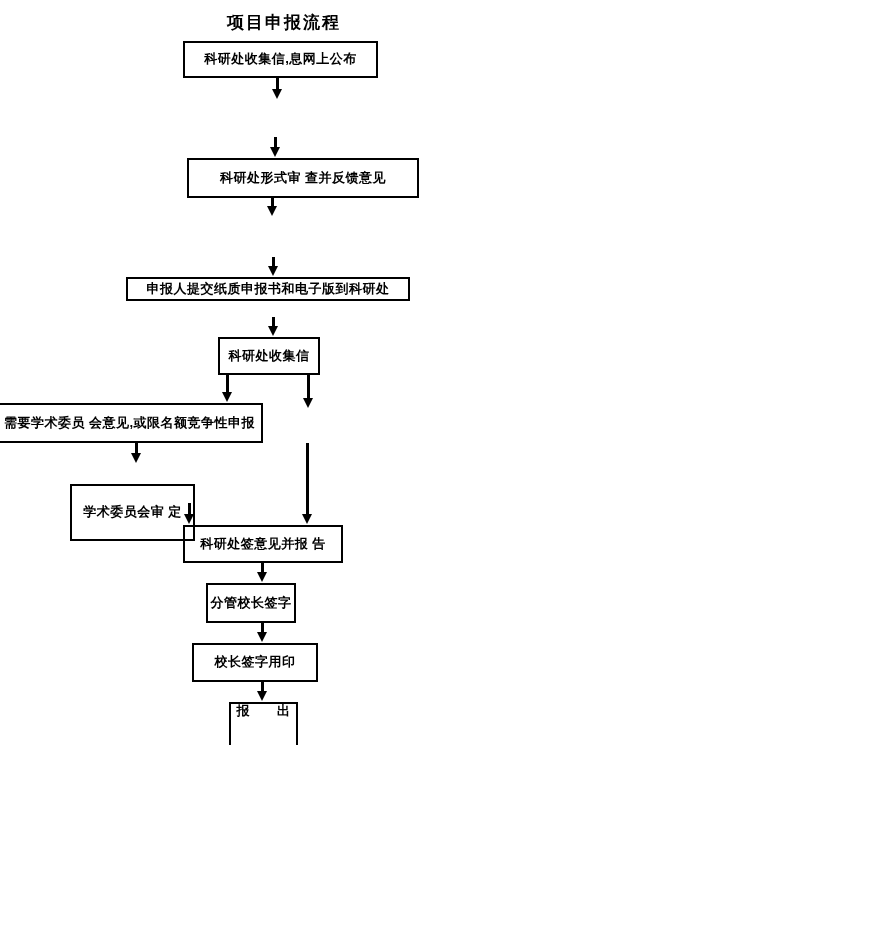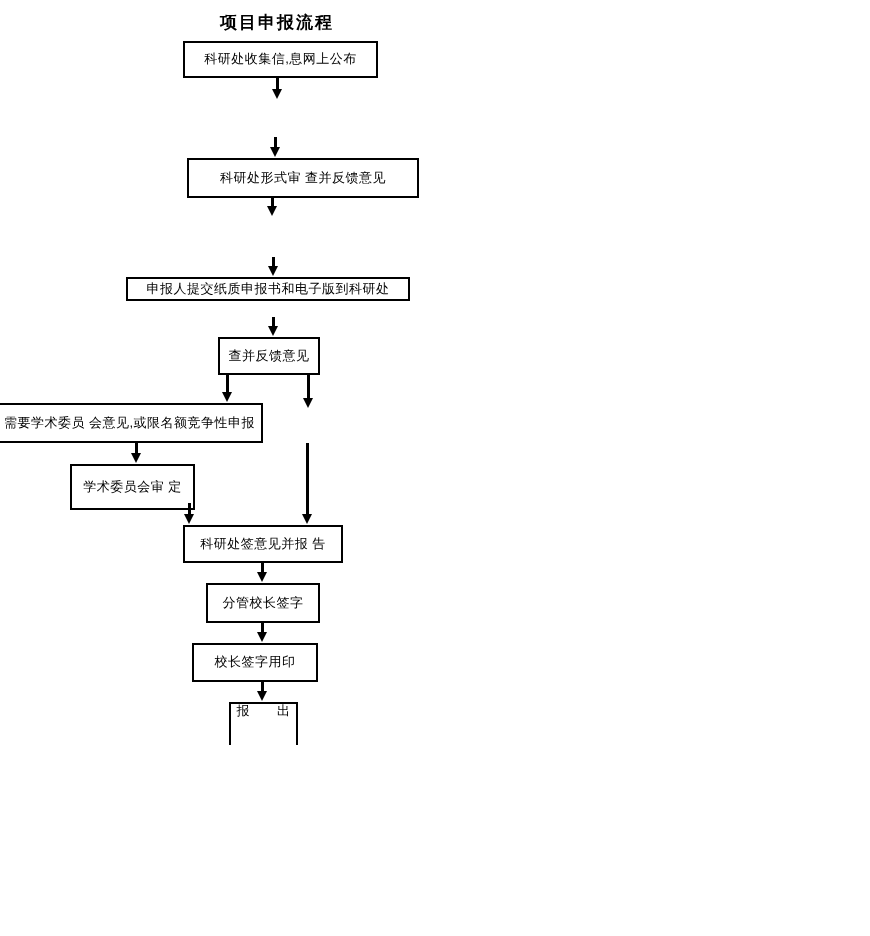--- a/index.html
+++ b/index.html
@@ -6,45 +6,46 @@
   body{
     width:870px;height:936px;
     background:#ffffff;
     position:relative;
     overflow:hidden;
     font-family:"Liberation Sans","DejaVu Sans",sans-serif;
     color:#000000;
   }
   .canvas{position:absolute;left:0;top:0;width:870px;height:936px;}
   .title{
-    position:absolute;left:220px;top:11px;
+    position:absolute;left:227px;top:11px;
     font-size:17px;font-weight:bold;letter-spacing:2px;
     white-space:nowrap;
   }
   .node{
     position:absolute;
     box-sizing:border-box;
     border:2px solid #000000;
     display:flex;align-items:center;justify-content:center;
     font-size:13px;letter-spacing:0.5px;
     text-align:center;white-space:pre;
     line-height:1.1;
+    font-weight:bold;
   }
   
   .n-collect{left:183px;top:41px;width:195px;height:37px}
   .n-fill{left:207px;top:100px;width:138px;height:37px}
   .n-review{left:187px;top:158px;width:232px;height:40px}
   .n-improve{left:206px;top:217px;width:138px;height:40px}
   .n-submit{left:126px;top:277px;width:284px;height:24px}
   .n-classify{left:218px;top:337px;width:102px;height:38px}
   .n-need{left:-4px;top:403px;width:267px;height:40px}
   .n-noneed{left:298px;top:409px;width:262px;height:34px;border-right:none}
-  .n-committee{left:70px;top:464px;width:125px;height:46px}
+  .n-committee{left:70px;top:484px;width:125px;height:57px}
   .n-signreport{left:183px;top:525px;width:160px;height:38px}
-  .n-vpsign{left:206px;top:583px;width:114px;height:40px}
+  .n-vpsign{left:206px;top:583px;width:90px;height:40px}
   .n-presidentsign{left:192px;top:643px;width:126px;height:39px}
   .n-out{left:229px;top:702px;width:69px;height:43px;border-bottom:none;
          align-items:flex-start;padding-top:0}
   
   .arrow{position:absolute;width:3px;background:#000000;}
   .arrow::after{
     content:"";
     position:absolute;left:-4px;bottom:-10px;
     width:0;height:0;
     border-left:5px solid transparent;
@@ -78,21 +79,21 @@
   <div class="arrow a2"></div>
 
   <div class="node n-review">科研处形式审 查并反馈意见</div>
   <div class="arrow a3"></div>
 
   <div class="arrow a4"></div>
 
   <div class="node n-submit">申报人提交纸质申报书和电子版到科研处</div>
   <div class="arrow a5"></div>
 
-  <div class="node n-classify">查并反馈意见</div>
+  <div class="node n-classify">科研处收集信</div>
   <div class="arrow a6l"></div>
   <div class="arrow a6r"></div>
 
   <div class="node n-need">需要学术委员 会意见,或限名额竞争性申报</div>
 
   <div class="arrow a7"></div>
   <div class="node n-committee">学术委员会审 定</div>
 
   <div class="arrow a8"></div>
   <div class="arrow a9"></div>

